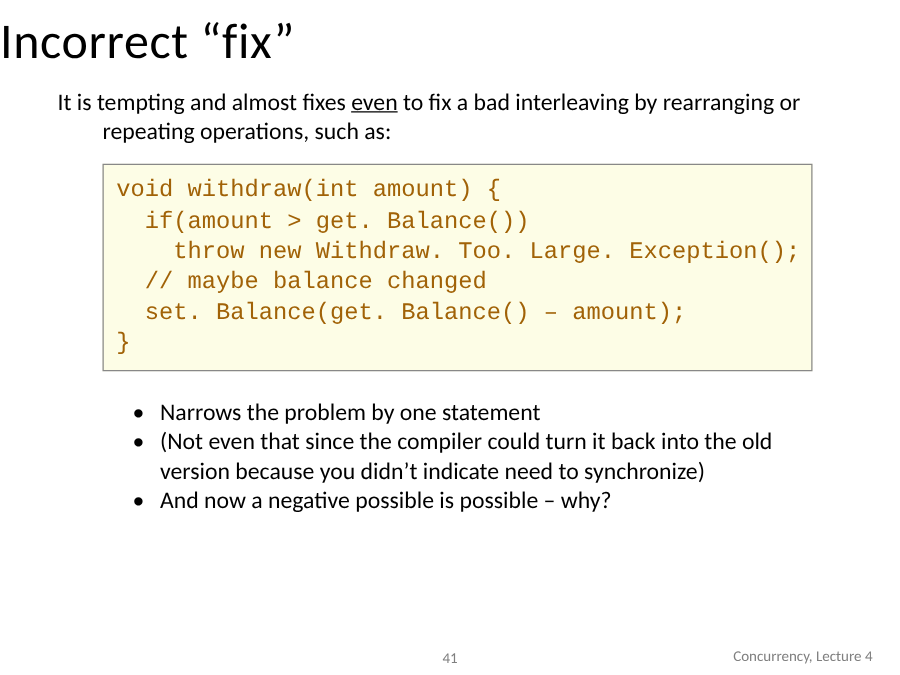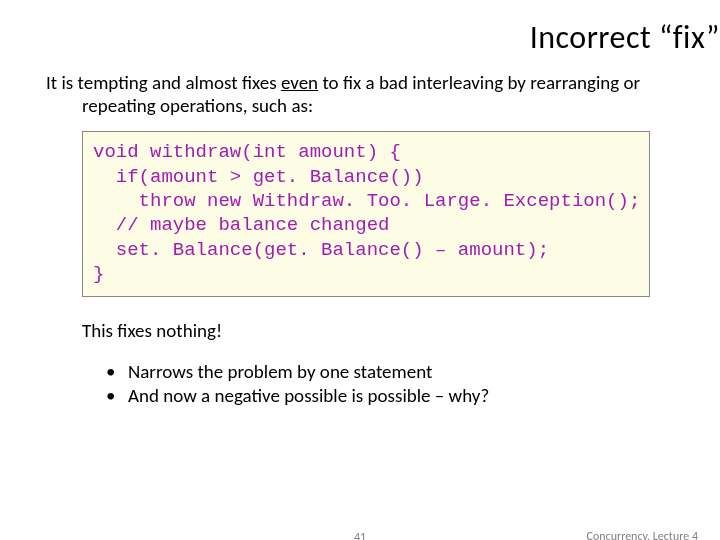--- a/index.html
+++ b/index.html
@@ -13,24 +13,24 @@
     overflow: hidden;
     position: relative;
   }
   .slide {
     position: relative;
     width: 720px;
     height: 540px;
     box-sizing: border-box;
   }
   .title {
-    text-align: right;
-    font-size: 32px;
+    text-align: left;
+    font-size: 40px;
     font-weight: 400;
-    margin-top: 18px;
+    margin-top: 8px;
     margin-bottom: 14px;
     letter-spacing: 0.5px;
   }
   .body {
     padding: 0 46px;
     font-size: 19px;
     line-height: 1.22;
   }
   .intro {
     margin: 0 0 14px 0;
@@ -42,21 +42,21 @@
   }
   .codebox {
     margin: 0 24px 0 36px;
     background: #fdfde6;
     border: 1px solid #888;
     padding: 8px 10px 10px 10px;
     font-family: "Courier New", Courier, monospace;
     font-size: 19px;
     line-height: 1.28;
     white-space: pre;
-    color: #a21caf;
+    color: #a16207;
   }
   .after {
     margin-top: 22px;
     padding-left: 36px;
   }
   .after-lead {
     margin: 0;
     text-indent: -36px;
     padding-left: 36px;
   }
@@ -113,23 +113,23 @@
     </p>
 
     <div class="codebox">void withdraw(int amount) {
   if(amount &gt; get. Balance())
     throw new Withdraw. Too. Large. Exception();
   // maybe balance changed
   set. Balance(get. Balance() – amount);
 }</div>
 
     <div class="after">
-      <p class="after-lead">This fixes nothing!</p>
       <ul class="bullets">
         <li>Narrows the problem by one statement</li>
+        <li>(Not even that since the compiler could turn it back into the old version because you didn’t indicate need to synchronize)</li>
         <li>And now a negative possible is possible – why?</li>
       </ul>
     </div>
 
   </div>
 
   <div class="footer">
     <div class="pagenum">41</div>
     <div class="course">
       <br>

